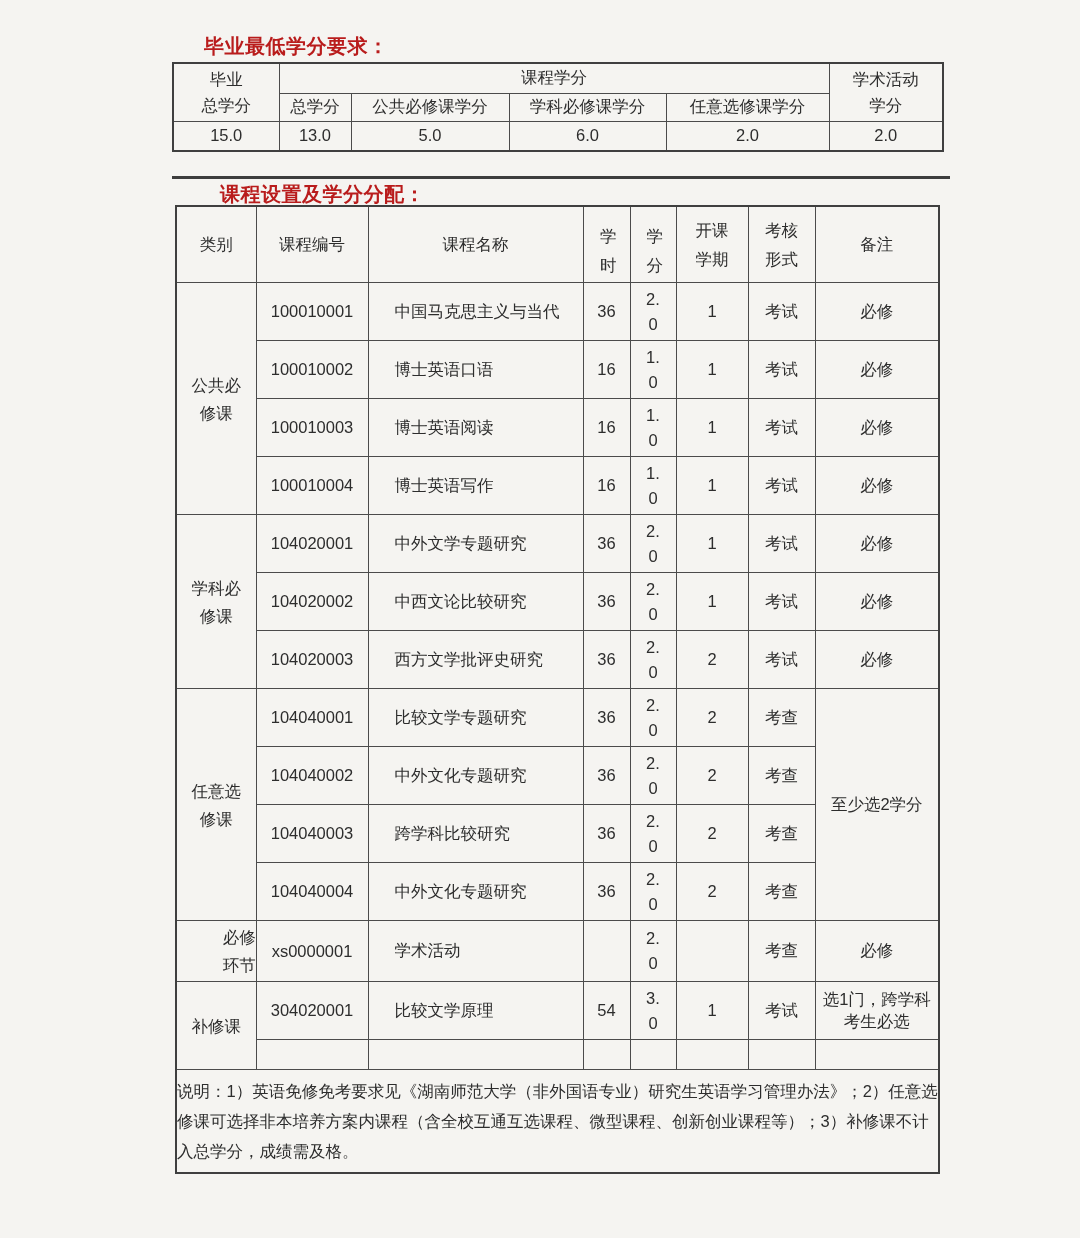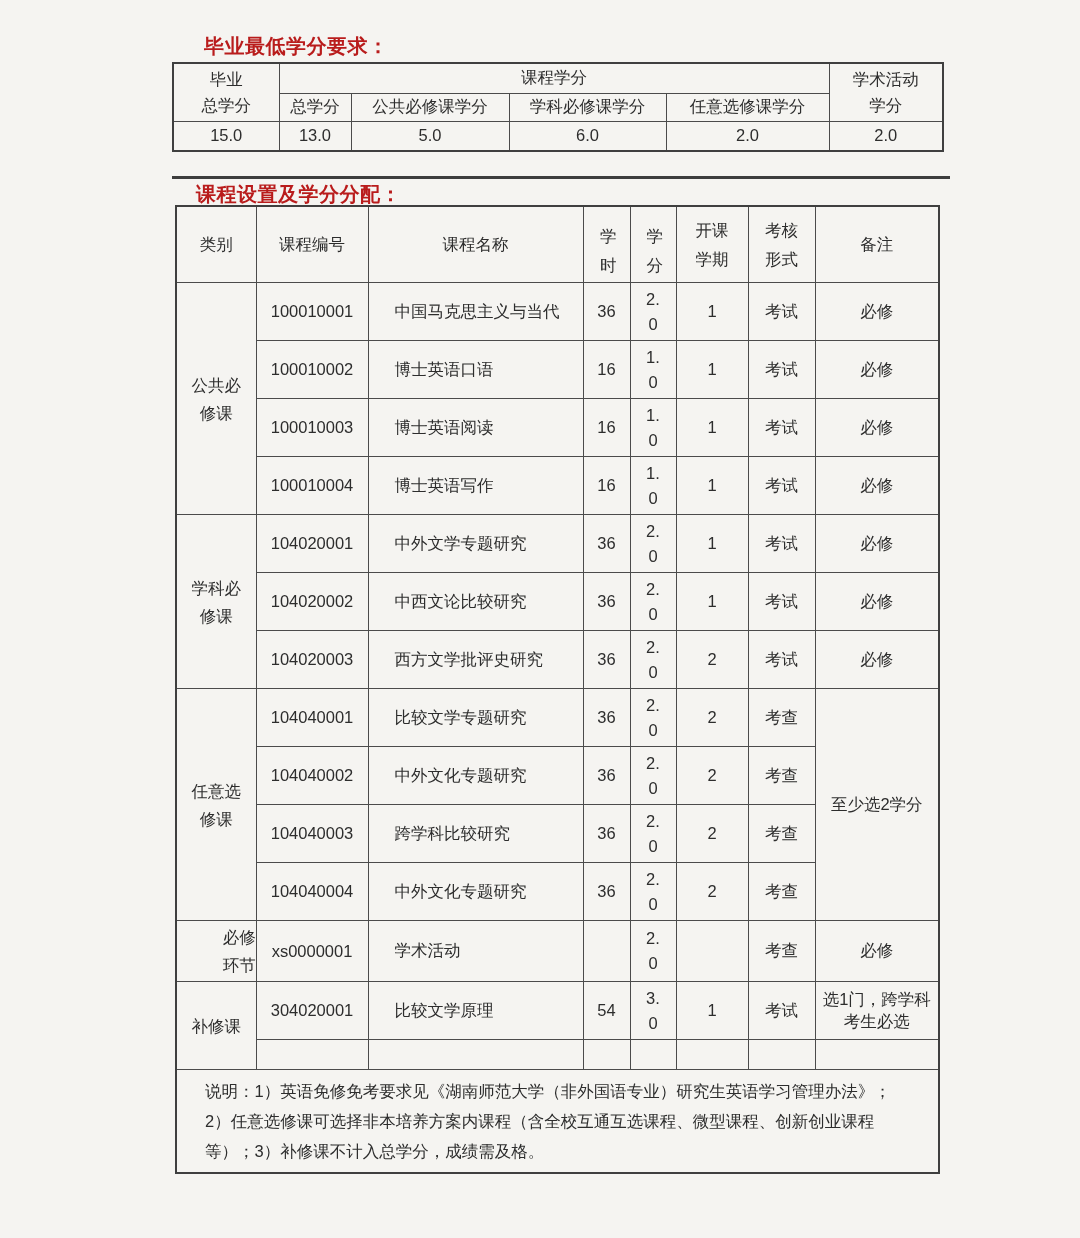--- a/index.html
+++ b/index.html
@@ -17,21 +17,21 @@
   }
   .sec-title{
     position:absolute;
     font-size:20px;
     font-weight:700;
     color:#b91c1c;
     letter-spacing:0.5px;
     white-space:nowrap;
   }
   .title1{left:204px;top:33px;}
-  .title2{left:196px;top:181px;}
+  .title2{left:220px;top:181px;}
   .rule{
     position:absolute;
     left:172px;top:176px;
     width:778px;height:3px;
     background:#3d3d3d;
   }
   table{
     border-collapse:collapse;
     table-layout:fixed;
     font-size:16.5px;
@@ -61,21 +61,21 @@
   .t2 tr.empty{height:30px;}
   .cell-name{text-align:left;padding-left:26px;}
   .wrapcat3{display:inline-block;width:3.2em;text-align:center;line-height:28px;word-break:break-all;vertical-align:middle;}
   .wrapcat2{display:inline-block;width:2.2em;text-align:center;line-height:28px;word-break:break-all;vertical-align:middle;margin-left:40px;}
   .catplain{display:inline-block;text-align:center;line-height:28px;vertical-align:middle;}
   .hw1{display:inline-block;width:1.2em;text-align:right;line-height:29px;word-break:break-all;vertical-align:middle;margin-top:13px;}
   .hw2{display:inline-block;width:2.2em;text-align:center;line-height:29px;word-break:break-all;vertical-align:middle;}
   .wrapnum{display:inline-block;width:1.3em;text-align:center;line-height:25px;word-break:break-all;vertical-align:middle;}
   .notes-cell{
     text-align:left;
-    padding:6px 28px;
+    padding:6px 0;
     line-height:30px;
     font-size:16.5px;
     vertical-align:top;
   }
 </style>
 </head>
 <body>
 
 <div class="doc">
 

